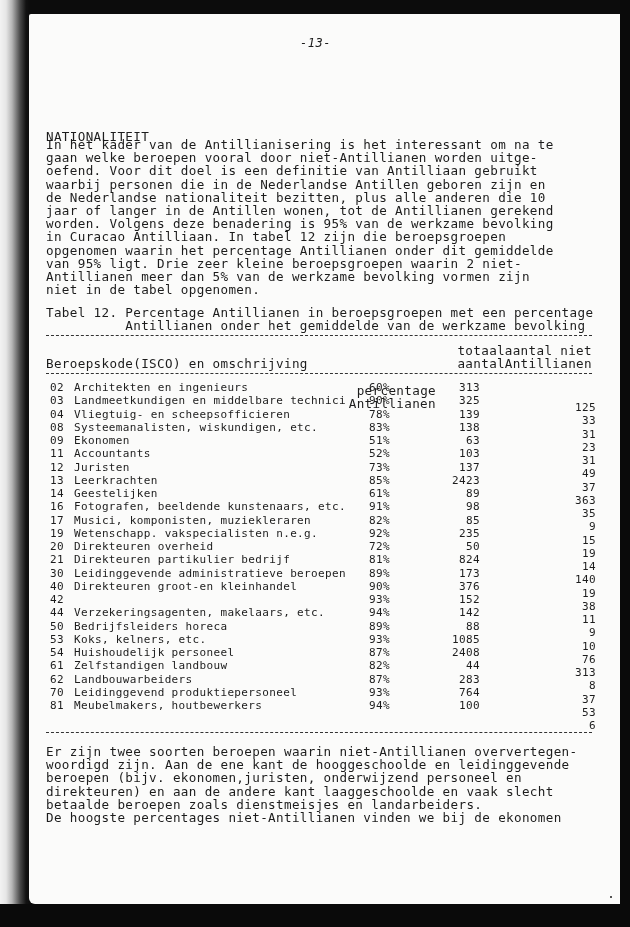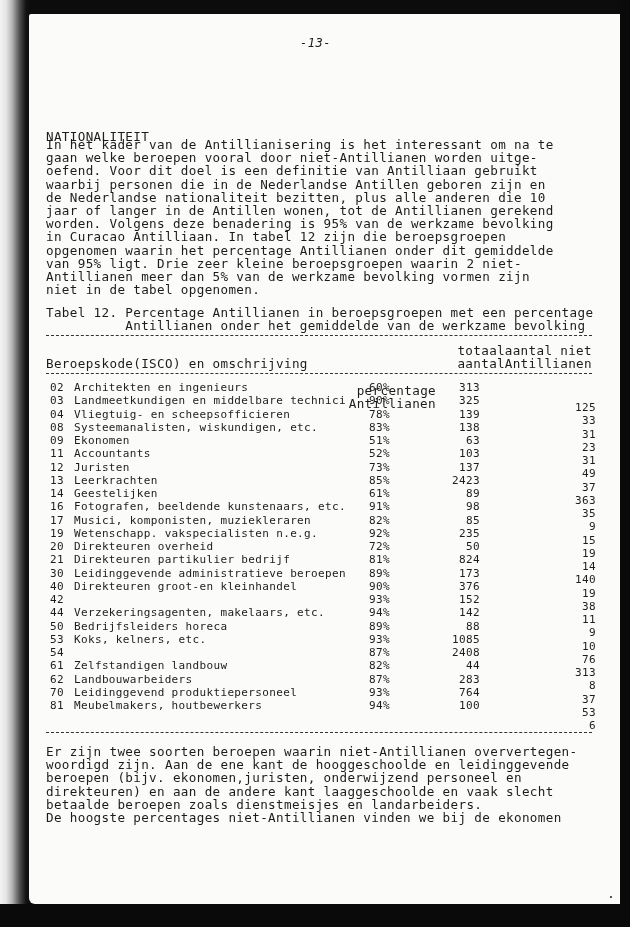--- a/index.html
+++ b/index.html
@@ -121,21 +121,21 @@
     <div class="row"><span class="code">17</span><span class="desc">Musici, komponisten, muziekleraren</span><span class="pct">82%</span><span class="tot">85</span><span class="niet">15</span></div>
     <div class="row"><span class="code">19</span><span class="desc">Wetenschapp. vakspecialisten n.e.g.</span><span class="pct">92%</span><span class="tot">235</span><span class="niet">19</span></div>
     <div class="row"><span class="code">20</span><span class="desc">Direkteuren overheid</span><span class="pct">72%</span><span class="tot">50</span><span class="niet">14</span></div>
     <div class="row"><span class="code">21</span><span class="desc">Direkteuren partikulier bedrijf</span><span class="pct">81%</span><span class="tot">824</span><span class="niet">140</span></div>
     <div class="row"><span class="code">30</span><span class="desc">Leidinggevende administratieve beroepen</span><span class="pct">89%</span><span class="tot">173</span><span class="niet">19</span></div>
     <div class="row"><span class="code">40</span><span class="desc">Direkteuren groot-en kleinhandel</span><span class="pct">90%</span><span class="tot">376</span><span class="niet">38</span></div>
     <div class="row"><span class="code">42</span><span class="pct">93%</span><span class="tot">152</span><span class="niet">11</span></div>
     <div class="row"><span class="code">44</span><span class="desc">Verzekeringsagenten, makelaars, etc.</span><span class="pct">94%</span><span class="tot">142</span><span class="niet">9</span></div>
     <div class="row"><span class="code">50</span><span class="desc">Bedrijfsleiders horeca</span><span class="pct">89%</span><span class="tot">88</span><span class="niet">10</span></div>
     <div class="row"><span class="code">53</span><span class="desc">Koks, kelners, etc.</span><span class="pct">93%</span><span class="tot">1085</span><span class="niet">76</span></div>
-    <div class="row"><span class="code">54</span><span class="pct">87%</span><span class="tot">2408</span><span class="niet">313</span></div>
+    <div class="row"><span class="code">54</span><span class="desc">Huishoudelijk personeel</span><span class="pct">87%</span><span class="tot">2408</span><span class="niet">313</span></div>
     <div class="row"><span class="code">61</span><span class="desc">Zelfstandigen landbouw</span><span class="pct">82%</span><span class="tot">44</span><span class="niet">8</span></div>
     <div class="row"><span class="code">62</span><span class="desc">Landbouwarbeiders</span><span class="pct">87%</span><span class="tot">283</span><span class="niet">37</span></div>
     <div class="row"><span class="code">70</span><span class="desc">Leidinggevend produktiepersoneel</span><span class="pct">93%</span><span class="tot">764</span><span class="niet">53</span></div>
     <div class="row"><span class="code">81</span><span class="desc">Meubelmakers, houtbewerkers</span><span class="pct">94%</span><span class="tot">100</span><span class="niet">6</span></div>
   </div>
 
 <div class="rule rule3"></div>
 
 <div class="txt para2">Er zijn twee soorten beroepen waarin niet-Antillianen oververtegen-
 woordigd zijn. Aan de ene kant de hooggeschoolde en leidinggevende

